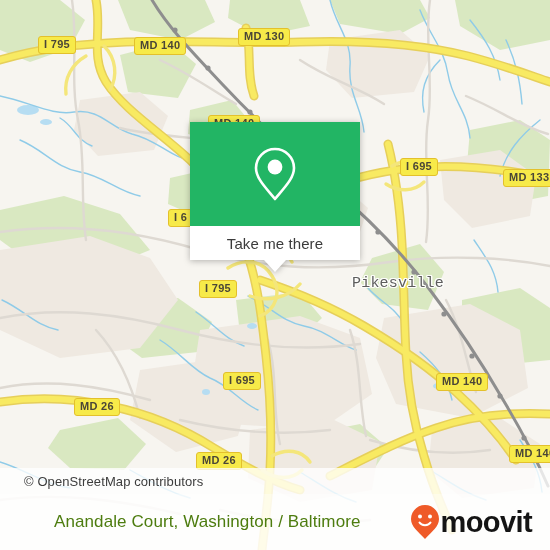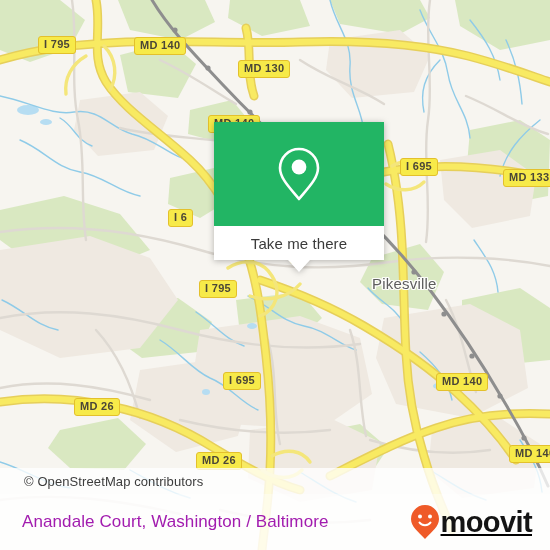--- a/index.html
+++ b/index.html
@@ -42,21 +42,20 @@
       -1px -1px #fdfdfb, 1px -1px #fdfdfb, -1px 1px #fdfdfb, 1px 1px #fdfdfb;
     font-family:"Liberation Sans", sans-serif;
   }
 
   
   #callout{
     position:absolute;
     left:190px;top:122px;
     width:170px;
     filter:drop-shadow(0 1px 3px rgba(0,0,0,.28));
-    margin-left:24px;
   }
   #callout-green{
     height:104px;
     background:#22b564;
     display:flex;align-items:center;justify-content:center;
   }
   #callout-cta{
     height:34px;
     background:#ffffff;
     display:flex;align-items:center;justify-content:center;
@@ -90,25 +89,26 @@
   
   #bottombar{
     position:absolute;left:0;right:0;top:494px;height:56px;
     background:rgba(255,255,255,.86);
     display:flex;align-items:center;justify-content:space-between;
     padding:0 18px 0 22px;
     box-sizing:border-box;
   }
   #bottom-title{
     font-size:17px;
-    color:#a21caf;
+    color:#4d7c0f;
     letter-spacing:.1px;
     white-space:nowrap;
-  }
-  #brand{display:flex;align-items:center;gap:1px;text-decoration:underline;}
+    margin-left:32px;
+  }
+  #brand{display:flex;align-items:center;gap:1px;}
   #brand-word{
     font-size:29px;
     font-weight:bold;
     color:#141414;
     letter-spacing:-.6px;
     line-height:29px;
   }
 </style>
 </head>
 <body>
@@ -258,25 +258,25 @@
             <circle cx="444" cy="314" r="2.6"></circle>
             <circle cx="472" cy="356" r="2.6"></circle>
             <circle cx="500" cy="396" r="2.6"></circle>
             <circle cx="524" cy="438" r="2.6"></circle>
           </g>
         </g>
 
       </g>
     </svg>
 
-    <div class="place-label" style="left:372px;top:275px;">Pikesville</div>
+    <div class="place-label" style="left:352px;top:275px;font-family:Liberation Mono, monospace;">Pikesville</div>
 
     <div class="shield" style="left:38px;top:36px;">I 795</div>
     <div class="shield" style="left:134px;top:37px;">MD 140</div>
-    <div class="shield" style="left:238px;top:28px;margin-top:32px;">MD 130</div>
+    <div class="shield" style="left:238px;top:28px;">MD 130</div>
     <div class="shield" style="left:208px;top:115px;">MD 140</div>
     <div class="shield" style="left:168px;top:209px;">I 6</div>
     <div class="shield" style="left:400px;top:158px;">I 695</div>
     <div class="shield" style="left:503px;top:169px;">MD 133</div>
     <div class="shield" style="left:199px;top:280px;">I 795</div>
     <div class="shield" style="left:223px;top:372px;">I 695</div>
     <div class="shield" style="left:74px;top:398px;">MD 26</div>
     <div class="shield" style="left:196px;top:452px;">MD 26</div>
     <div class="shield" style="left:436px;top:373px;">MD 140</div>
     <div class="shield" style="left:509px;top:445px;">MD 140</div>

